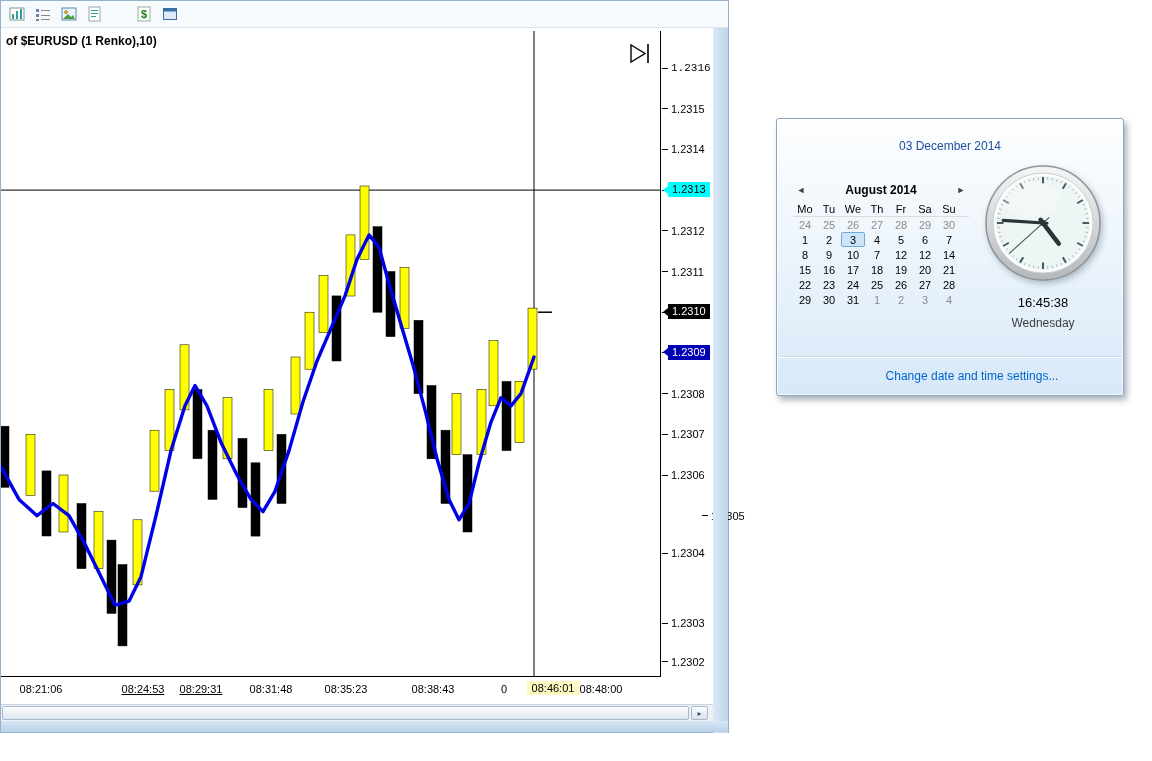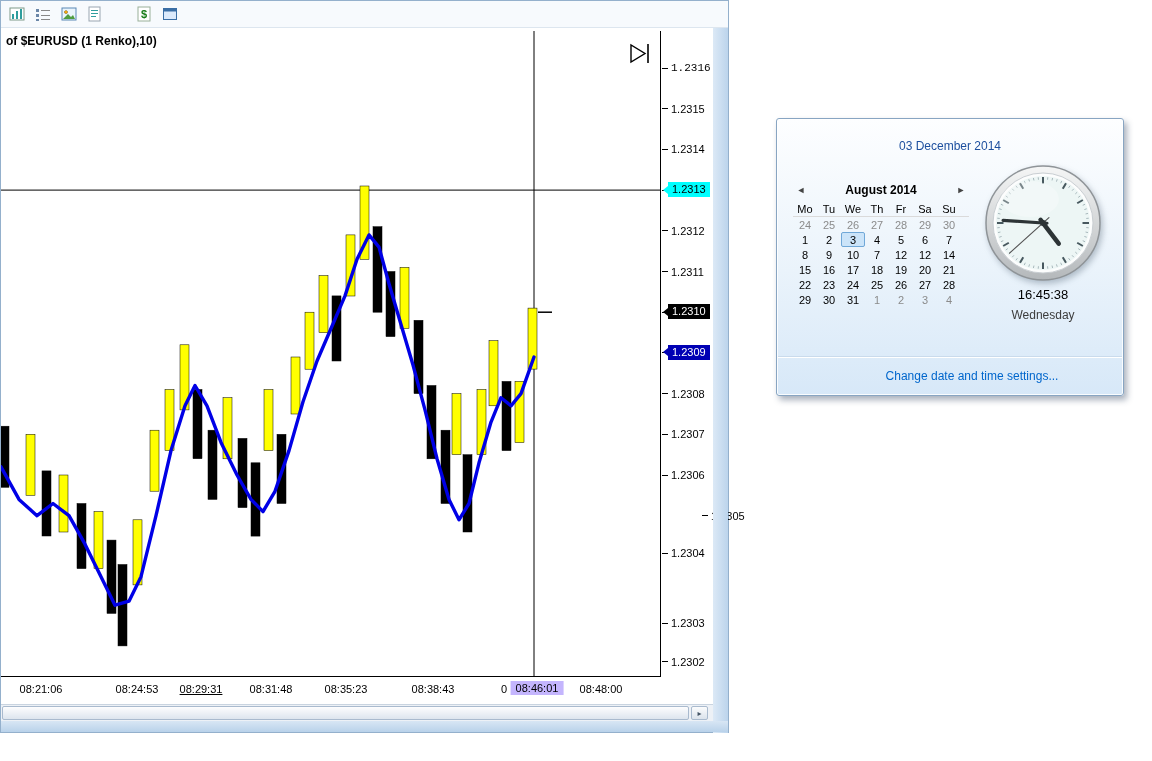--- a/index.html
+++ b/index.html
@@ -55,21 +55,21 @@
   .cal-nav .month{flex:1;text-align:center;font-weight:bold}
   .cal-head{display:flex;border-bottom:1px solid #dadada;margin-top:4px;padding-bottom:1px}
   .dow{width:24px;text-align:center;font-size:11px}
   .cal-row{display:flex;height:15px}
   .cal-cell{width:24px;text-align:center;font-size:11px;line-height:14px;
             border:1px solid transparent;border-radius:2px}
   .cal-cell.muted{color:#8b8b8b}
   .cal-cell.selected{background:#cbe4f9;border:1px solid #70a8d8}
   .clock-col{position:absolute;left:196px;top:44px;width:140px;text-align:center}
   .clock-svg{filter:drop-shadow(2px 3px 3px rgba(60,80,100,.35))}
-  .digital-time{font-size:13px;margin-top:0}
+  .digital-time{font-size:13px;margin-top:8px}
   .weekday{font-size:12px;color:#3c3c3c;margin-top:6px}
   .popup-footer{position:absolute;left:1px;right:1px;bottom:1px;height:38px;
                 border-top:1px solid #cadbec;box-shadow:inset 0 1px 0 #fff;
                 display:flex;align-items:center;justify-content:center;border-radius:0 0 2px 2px}
   .settings-link{font-size:12px;text-decoration:none}
 </style>
 </head>
 <body>
 
 <div class="window">
@@ -190,23 +190,23 @@
       <div class="price-label" style="top: 478.7px; margin-left: 40px;"><span class="tick"></span>1.2305</div>
       <div class="price-label" style="top: 516px;"><span class="tick"></span>1.2304</div>
       <div class="price-label" style="top: 586px;"><span class="tick"></span>1.2303</div>
       <div class="price-label" style="top: 600.8px; margin-top: 24px;"><span class="tick"></span>1.2302</div>
       <div class="price-tag" style="top: 151.1px; background: rgb(0, 255, 255); color: rgb(0, 0, 0); --bg: #00ffff;">1.2313</div>
       <div class="price-tag" style="top: 273.2px; background: rgb(0, 0, 0); color: rgb(255, 255, 255); --bg: #000000;">1.2310</div>
       <div class="price-tag" style="top: 313.9px; background: rgb(0, 0, 180); color: rgb(255, 255, 255); --bg: #0000b4;">1.2309</div>
     </div>
 
   <div class="time-axis">
-    <span class="time-tag" style="left: 536px; background: #c4b5fd;">08:46:01</span>
+    <span class="time-tag" style="left: 552px; background: #fef9c3;">08:46:01</span>
   <span class="time-label" style="left: 40px;">08:21:06</span>
-      <span class="time-label" style="left: 136px;">08:24:53</span>
+      <span class="time-label" style="left: 142px; text-decoration: underline;">08:24:53</span>
       <span class="time-label" style="left: 200px; text-decoration: underline;">08:29:31</span>
       <span class="time-label" style="left: 270px;">08:31:48</span>
       <span class="time-label" style="left: 345px;">08:35:23</span>
       <span class="time-label" style="left: 432px;">08:38:43</span>
       <span class="time-label" style="left: 503px;">0</span>
       <span class="time-label" style="left: 600px;">08:48:00</span>
     </div>
 
   <div class="hscroll">
     <div class="hthumb"></div>

